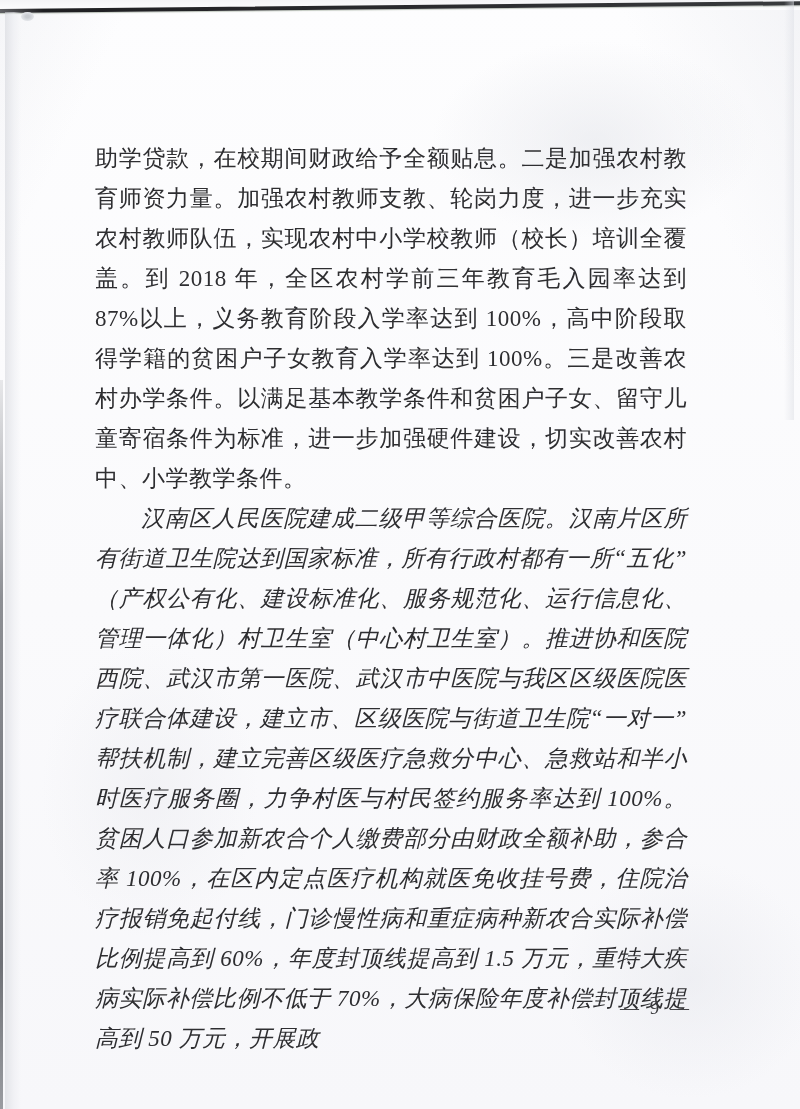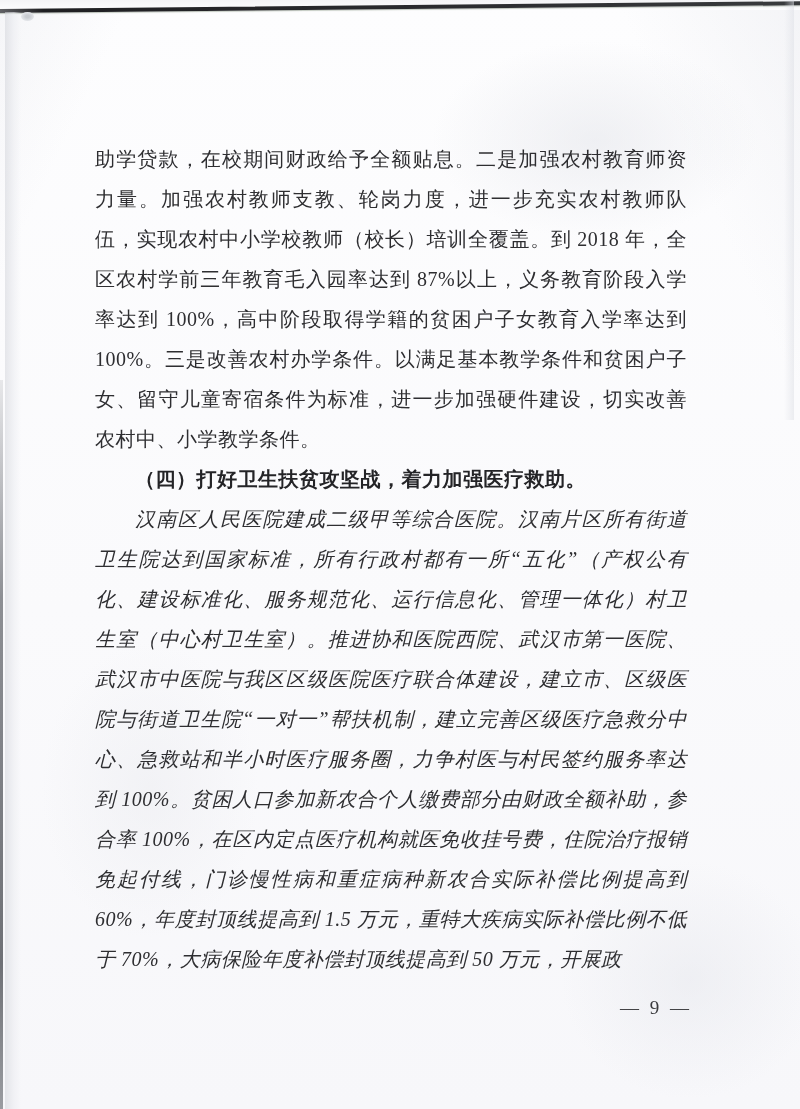--- a/index.html
+++ b/index.html
@@ -71,21 +71,21 @@
     width: 10px; height: 420px;
     background: linear-gradient(270deg, rgba(222,224,230,0.55), rgba(255,255,255,0));
   }
 
   
   .body-text {
     position: absolute;
     left: 95px;
     top: 139px;
     width: 592px;
-    font-size: 20px;
+    font-size: 23px;
     line-height: 40px;
     color: #2e2e31;
     text-align: justify;
     text-justify: inter-character;
     letter-spacing: 0.5px;
   }
   .body-text p { margin: 0; }
   .para-indent { text-indent: 2em; font-style: italic; }
   .section-heading {
     font-weight: bold;
@@ -113,19 +113,18 @@
 
   <div class="scan-top-strip"></div>
   <div class="scan-top-line"></div>
   <div class="scan-top-knob"></div>
   <div class="scan-left-streak"></div>
   <div class="scan-left-line"></div>
   <div class="scan-right-streak"></div>
 
   <div class="body-text">
     <p>助学贷款，在校期间财政给予全额贴息。二是加强农村教育师资力量。加强农村教师支教、轮岗力度，进一步充实农村教师队伍，实现农村中小学校教师（校长）培训全覆盖。到 2018 年，全区农村学前三年教育毛入园率达到 87%以上，义务教育阶段入学率达到 100%，高中阶段取得学籍的贫困户子女教育入学率达到 100%。三是改善农村办学条件。以满足基本教学条件和贫困户子女、留守儿童寄宿条件为标准，进一步加强硬件建设，切实改善农村中、小学教学条件。</p>
-    <p class="section-heading">（四）打好卫生扶贫攻坚战，着力加强医疗救助。</p>
     <p class="para-indent">汉南区人民医院建成二级甲等综合医院。汉南片区所有街道卫生院达到国家标准，所有行政村都有一所“五化”（产权公有化、建设标准化、服务规范化、运行信息化、管理一体化）村卫生室（中心村卫生室）。推进协和医院西院、武汉市第一医院、武汉市中医院与我区区级医院医疗联合体建设，建立市、区级医院与街道卫生院“一对一”帮扶机制，建立完善区级医疗急救分中心、急救站和半小时医疗服务圈，力争村医与村民签约服务率达到 100%。贫困人口参加新农合个人缴费部分由财政全额补助，参合率 100%，在区内定点医疗机构就医免收挂号费，住院治疗报销免起付线，门诊慢性病和重症病种新农合实际补偿比例提高到 60%，年度封顶线提高到 1.5 万元，重特大疾病实际补偿比例不低于 70%，大病保险年度补偿封顶线提高到 50 万元，开展政</p>
   </div>
 
   <div class="page-number">— 9 —</div>
 
 </div>
 
 </body></html>

